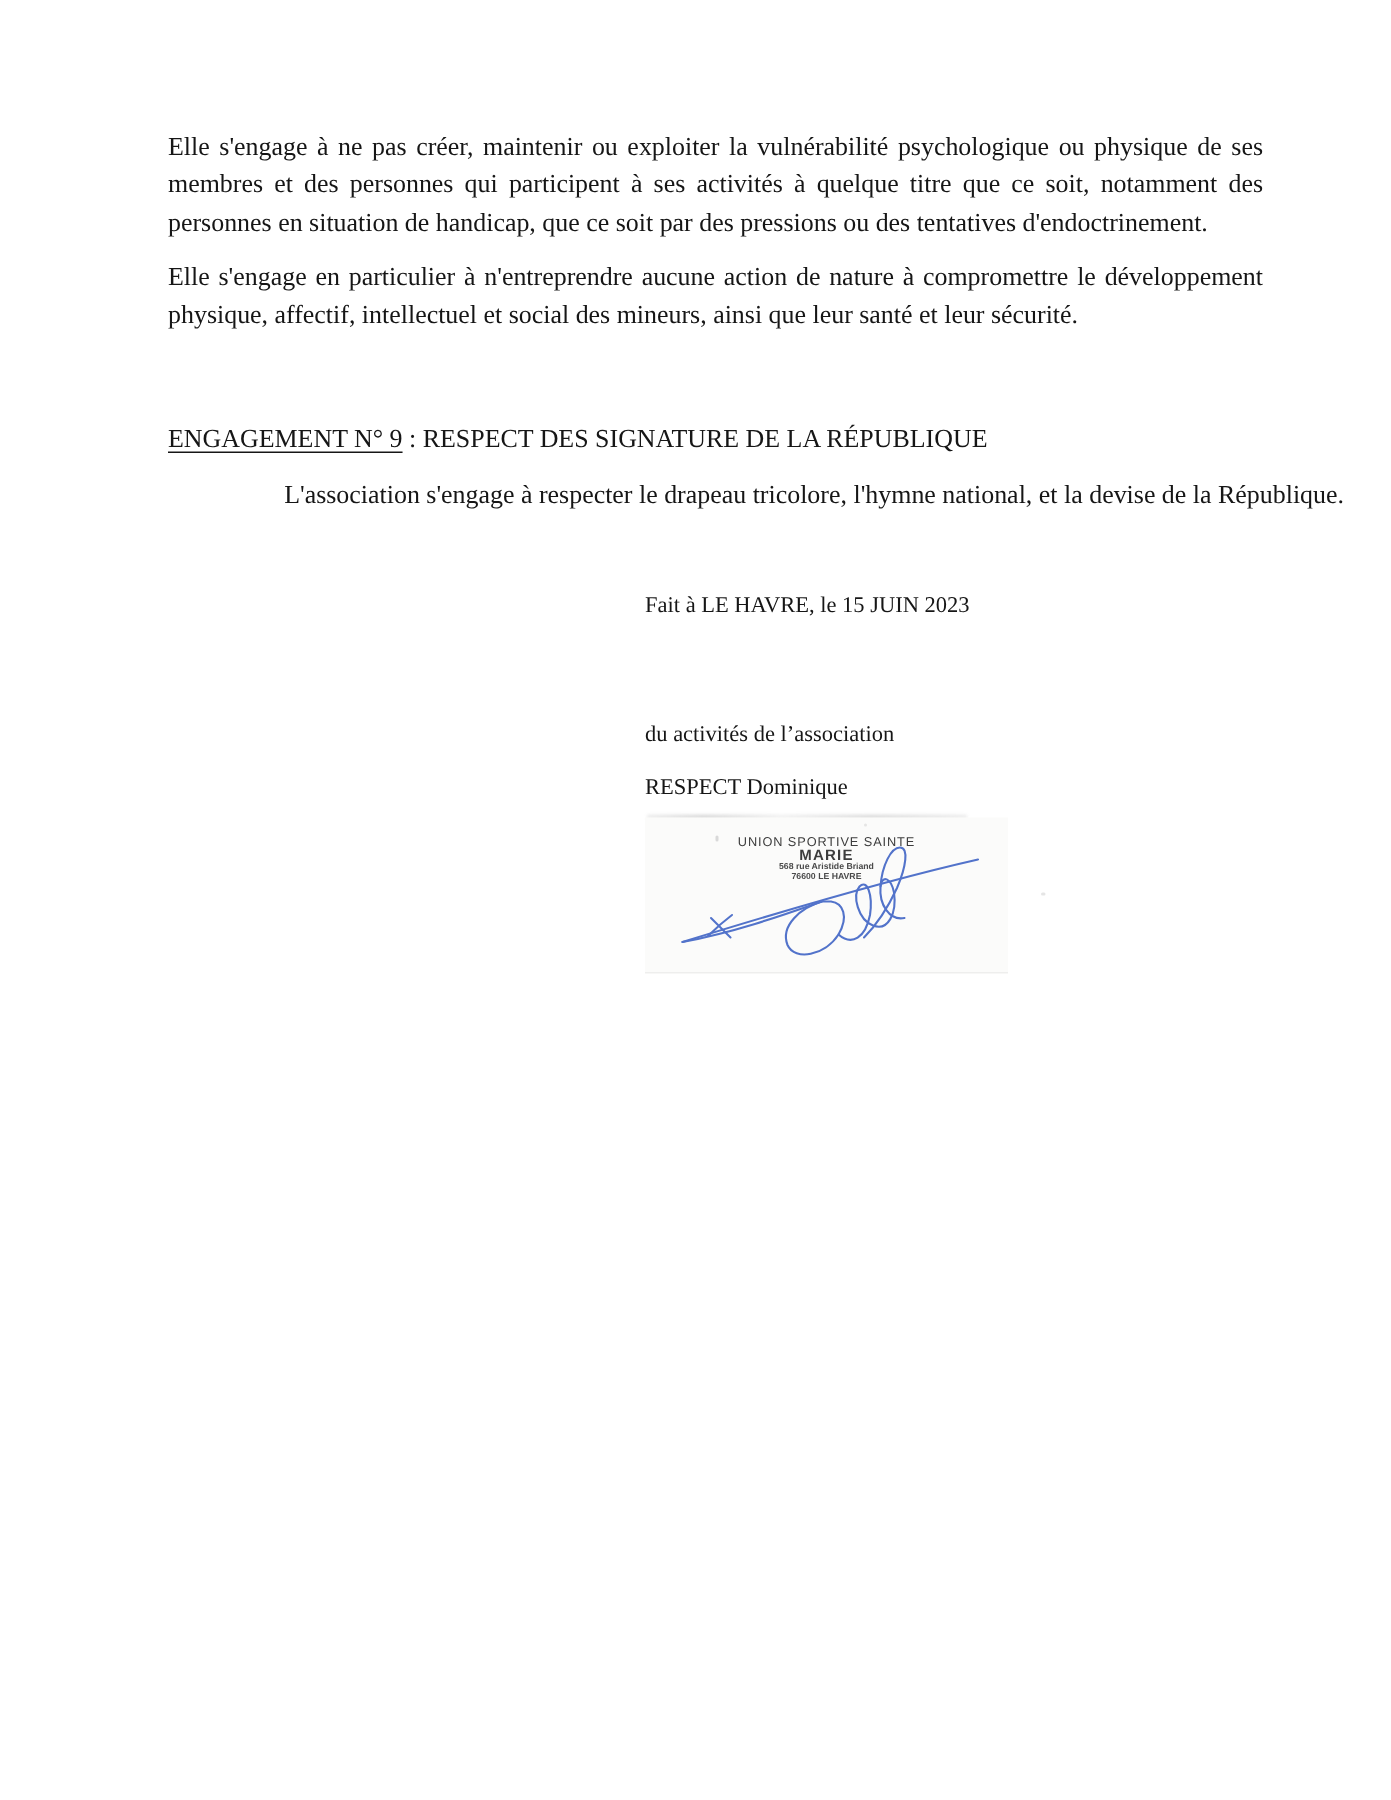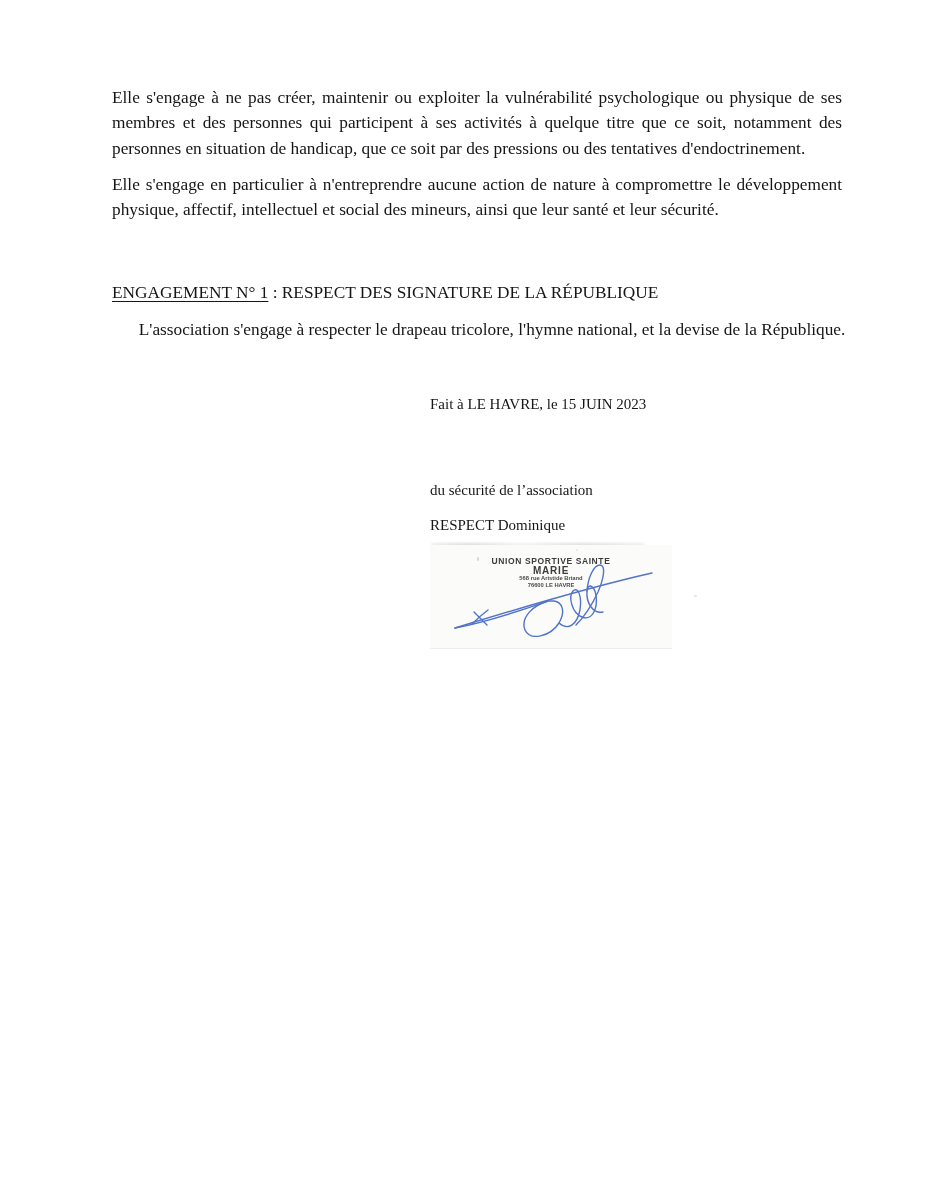--- a/index.html
+++ b/index.html
@@ -21,21 +21,21 @@
     margin:0;
   }
   .p1{top:85px;}
   .p2{top:172px;}
   .heading{
     position:absolute;left:112px;top:280px;width:760px;
     font-size:17.3px;line-height:25.3px;margin:0;font-weight:400;
     white-space:pre-wrap;
   }
   .heading .u{text-decoration:underline;text-underline-offset:3px;}
-  .p3{top:317px;text-align:center;width:760px;}
+  .p3{top:317px;text-align:right;width:760px;margin-left:24px;}
   .right-line{
     position:absolute;left:430px;
     font-size:15px;line-height:25.3px;margin:0;
   }
   .date-line{top:392px;}
   .sig-label{top:453px;}
   .president{top:513px;}
   
   .smudge{
     position:absolute;left:431px;top:543px;width:214px;height:3px;
@@ -48,46 +48,46 @@
     background:#fbfbfa;
     border-bottom:1px solid rgba(0,0,0,0.05);
   }
   .stamp{
     position:absolute;left:0;top:12px;width:100%;
     text-align:center;
     color:#3d3d3d;
     font-family:"Liberation Sans","DejaVu Sans",sans-serif;
     filter:blur(0.35px);
   }
-  .stamp .l1{font-size:8.5px;font-weight:700;letter-spacing:0.6px;line-height:9px;}
+  .stamp .l1{font-size:8.5px;font-weight:400;letter-spacing:0.6px;line-height:9px;}
   .stamp .l2{font-size:10px;font-weight:700;letter-spacing:0.8px;line-height:9px;}
   .stamp .l3{font-size:5.8px;font-weight:700;line-height:6.6px;color:#4a4a4a;}
   .stamp .l4{font-size:5.8px;font-weight:700;line-height:6.6px;color:#4a4a4a;}
   .sig-svg{position:absolute;left:0;top:0;}
   .noise{position:absolute;background:#bdbdbd;opacity:.55;border-radius:1px;}
   .n1{left:477px;top:557px;width:2px;height:4px;}
   .n2{left:694px;top:595px;width:3px;height:2px;opacity:.4;}
   .n3{left:576px;top:549px;width:2px;height:2px;opacity:.35;}
 </style>
 </head>
 <body>
 
 <div class="page">
 
   <p class="body-par p1">Elle s'engage à ne pas créer, maintenir ou exploiter la vulnérabilité psychologique ou physique de ses membres et des personnes qui participent à ses activités à quelque titre que ce soit, notamment des personnes en situation de handicap, que ce soit par des pressions ou des tentatives d'endoctrinement.</p>
 
   <p class="body-par p2">Elle s'engage en particulier à n'entreprendre aucune action de nature à compromettre le développement physique, affectif, intellectuel et social des mineurs, ainsi que leur santé et leur sécurité.</p>
 
-  <p class="heading"><span class="u">ENGAGEMENT N° 1</span><span> : RESPECT DES SIGNATURE DE LA RÉPUBLIQUE</span></p>
+  <p class="heading"><span class="u">ENGAGEMENT N° 9</span><span> : RESPECT DES SIGNATURE DE LA RÉPUBLIQUE</span></p>
 
   <p class="body-par p3">L'association s'engage à respecter le drapeau tricolore, l'hymne national, et la devise de la République.</p>
 
   <p class="right-line date-line">Fait à LE HAVRE, le 15 JUIN 2023</p>
 
-  <p class="right-line sig-label"><br><span>du sécurité de l’association</span></p>
+  <p class="right-line sig-label"><br><span>du activités de l’association</span></p>
 
   <p class="right-line president">RESPECT Dominique</p>
 
   <div class="smudge"></div>
 
   <div class="sig-patch">
 
     <div class="stamp">
       <div class="l1">UNION SPORTIVE SAINTE</div>
       <div class="l2">MARIE</div>

